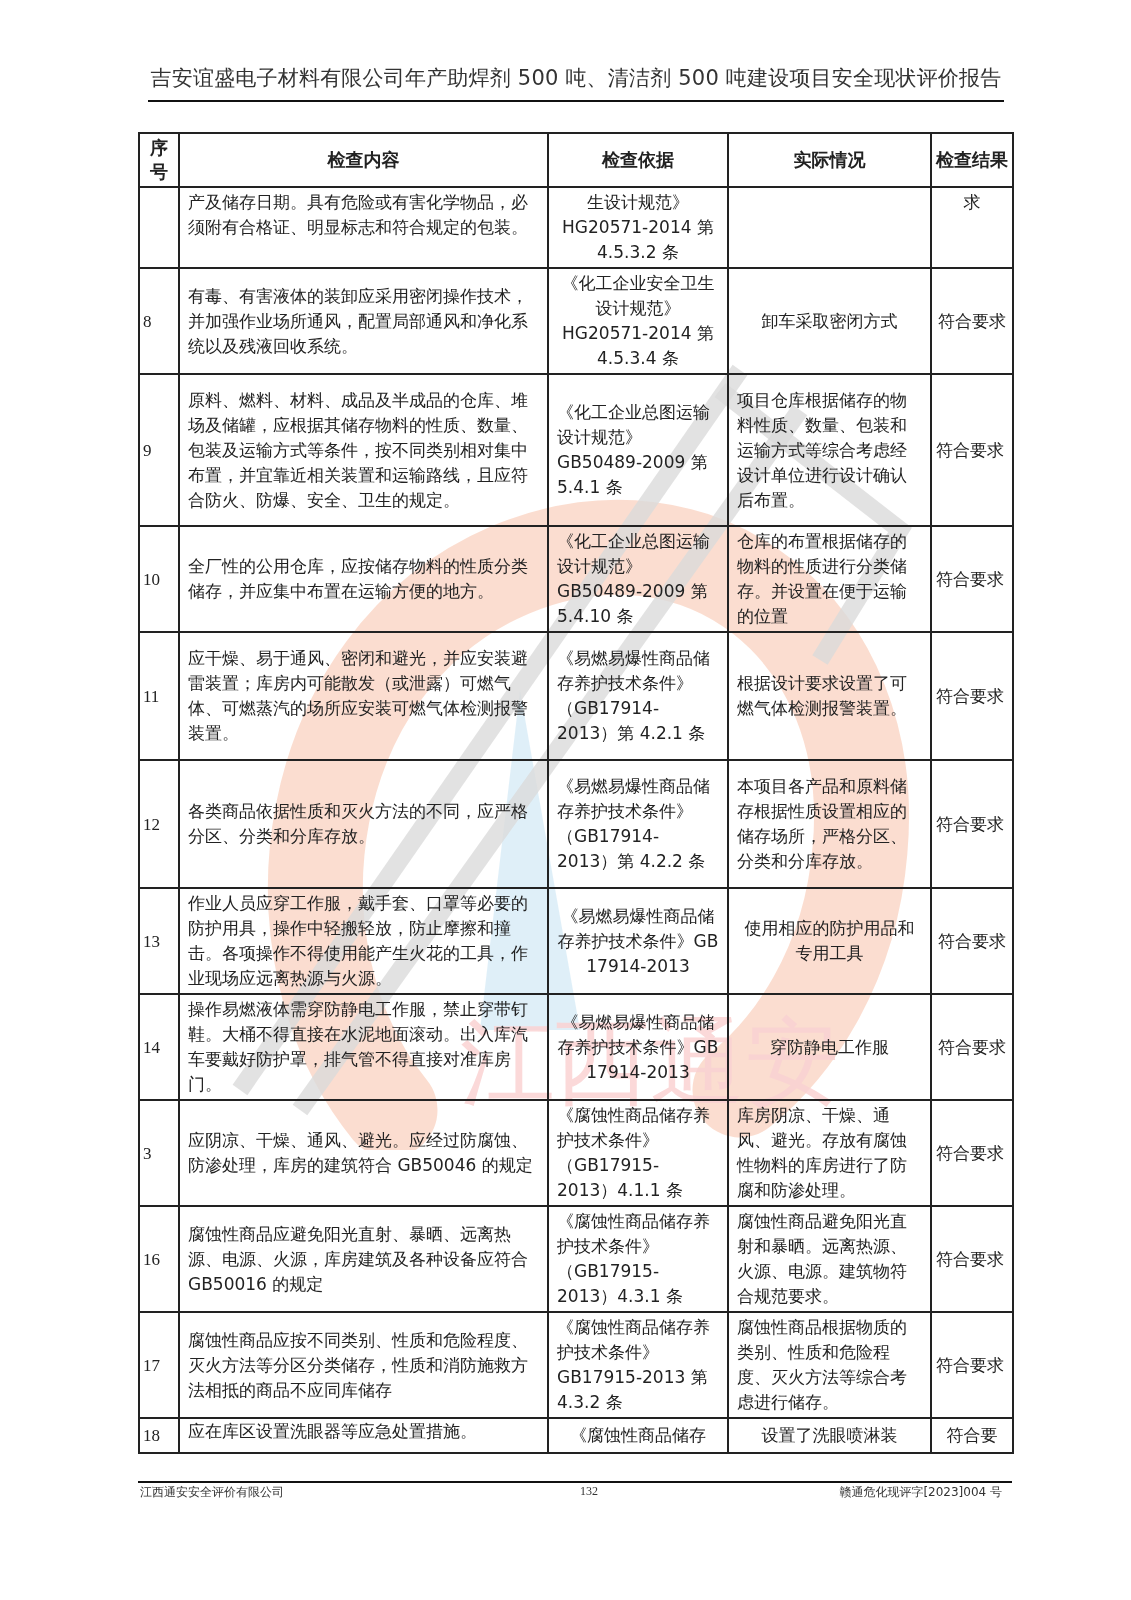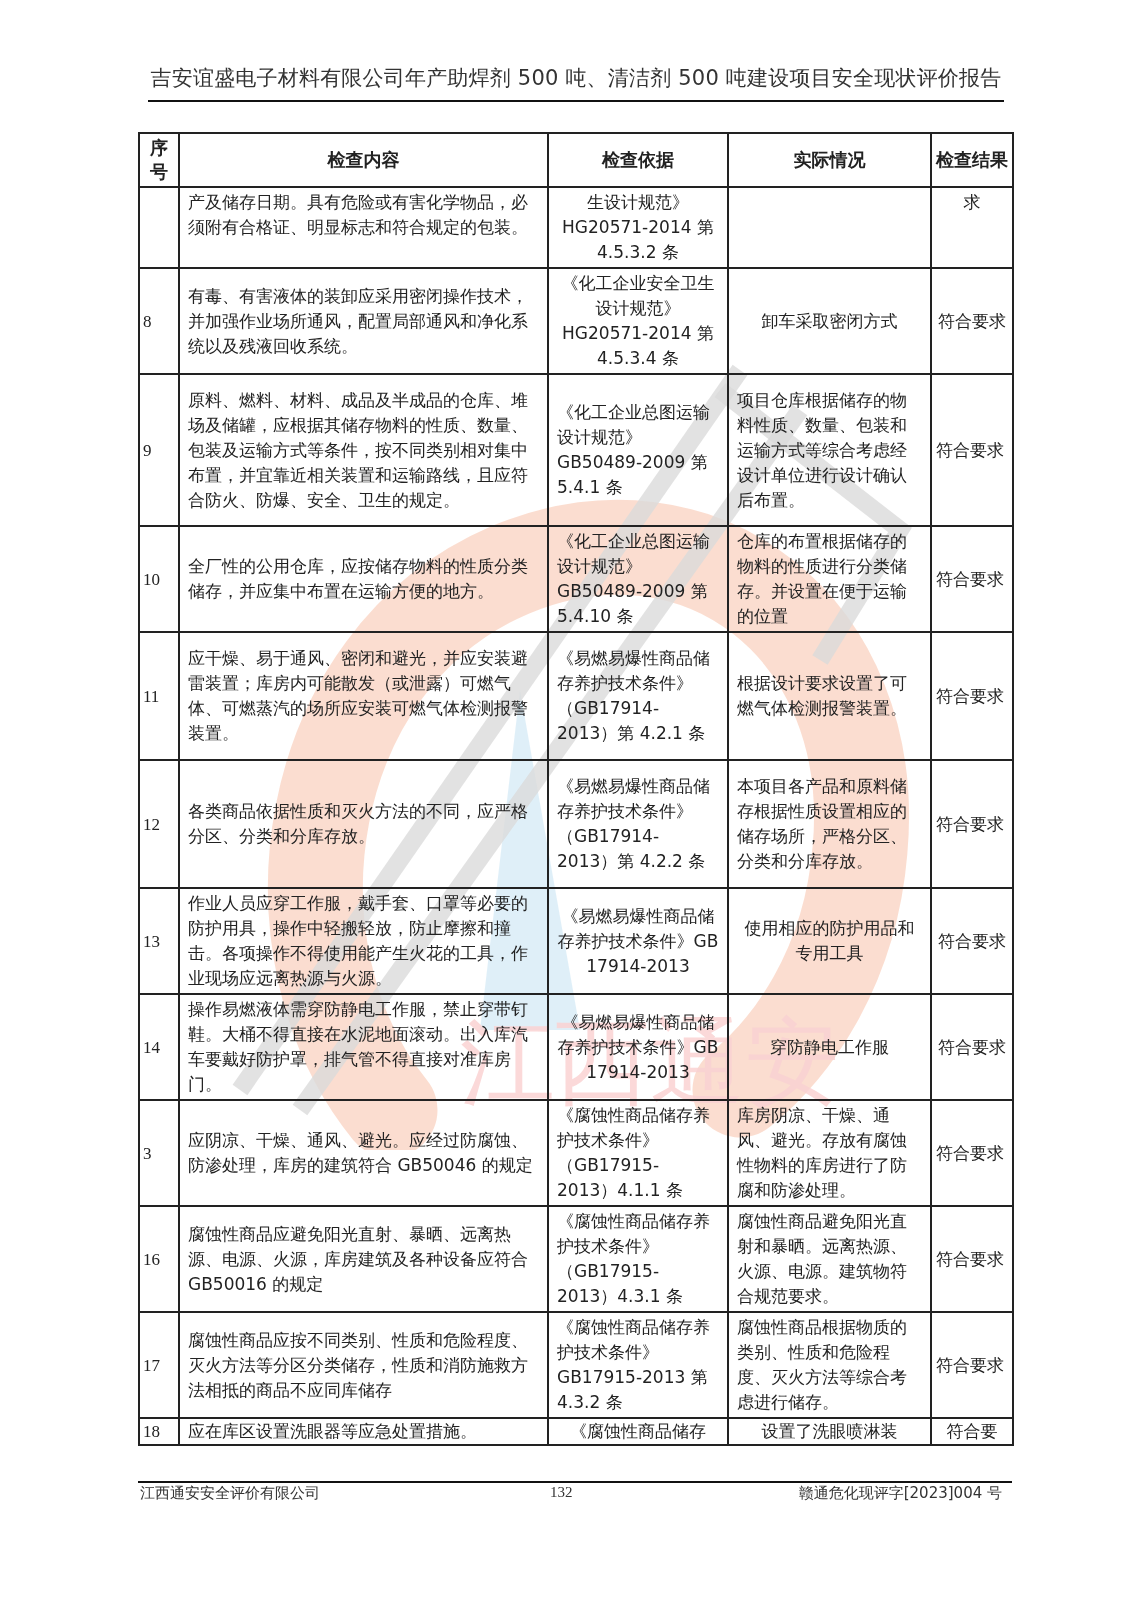--- a/index.html
+++ b/index.html
@@ -32,25 +32,25 @@
   td.actual { text-align: left; }
   td.actual.center { text-align: center; }
   td.result { text-align: center; padding: 2px 4px; }
   td.result.left { text-align: left; }
   .clip-row td { overflow: hidden; }
   .footer-rule {
     position: absolute; left: 138px; top: 1481px; width: 874px; height: 0;
     border-top: 2px solid #111;
   }
   .footer-left, .footer-center, .footer-right {
-    position: absolute; top: 1484px; font-size: 15px; color: #333;
+    position: absolute; top: 1484px; font-size: 12px; color: #333;
     font-family: "DejaVu Sans", "Liberation Sans", sans-serif;
   }
   .footer-left { left: 140px; }
-  .footer-center { left: 550px; font-family: "Liberation Serif", serif; }
+  .footer-center { left: 580px; font-family: "Liberation Serif", serif; }
   .footer-right { right: 129px; }
   .watermark {
     position: absolute; pointer-events: none; opacity: 0.35;
   }
 </style>
 </head>
 <body>
 
 <div class="page-header">吉安谊盛电子材料有限公司年产助焊剂 500 吨、清洁剂 500 吨建设项目安全现状评价报告</div>
 <div class="header-rule"></div>
@@ -155,21 +155,21 @@
       </tr>
       <tr style="height:103px">
         <td class="num">17</td>
         <td class="content">腐蚀性商品应按不同类别、性质和危险程度、灭火方法等分区分类储存，性质和消防施救方法相抵的商品不应同库储存</td>
         <td class="basis left">《腐蚀性商品储存养护技术条件》GB17915-2013 第 4.3.2 条</td>
         <td class="actual">腐蚀性商品根据物质的类别、性质和危险程度、灭火方法等综合考虑进行储存。</td>
         <td class="result left">符合要求</td>
       </tr>
       <tr style="height:26px" class="clip-row">
         <td class="num" style="padding-top:0;padding-bottom:0;">18</td>
-        <td class="content" style="padding-top:0;padding-bottom:0;">应在库区设置洗眼器等应急处置措施。</td>
+        <td class="content" style="padding-top:0;padding-bottom:8px;">应在库区设置洗眼器等应急处置措施。</td>
         <td class="basis" style="padding-top:0;padding-bottom:0;">《腐蚀性商品储存</td>
         <td class="actual center" style="padding-top:0;padding-bottom:0;">设置了洗眼喷淋装</td>
         <td class="result" style="padding-top:0;padding-bottom:0;">符合要</td>
       </tr>
     </tbody>
   </table>
 </div>
 
 <div class="footer-rule"></div>
 <div class="footer-left">江西通安安全评价有限公司</div>

